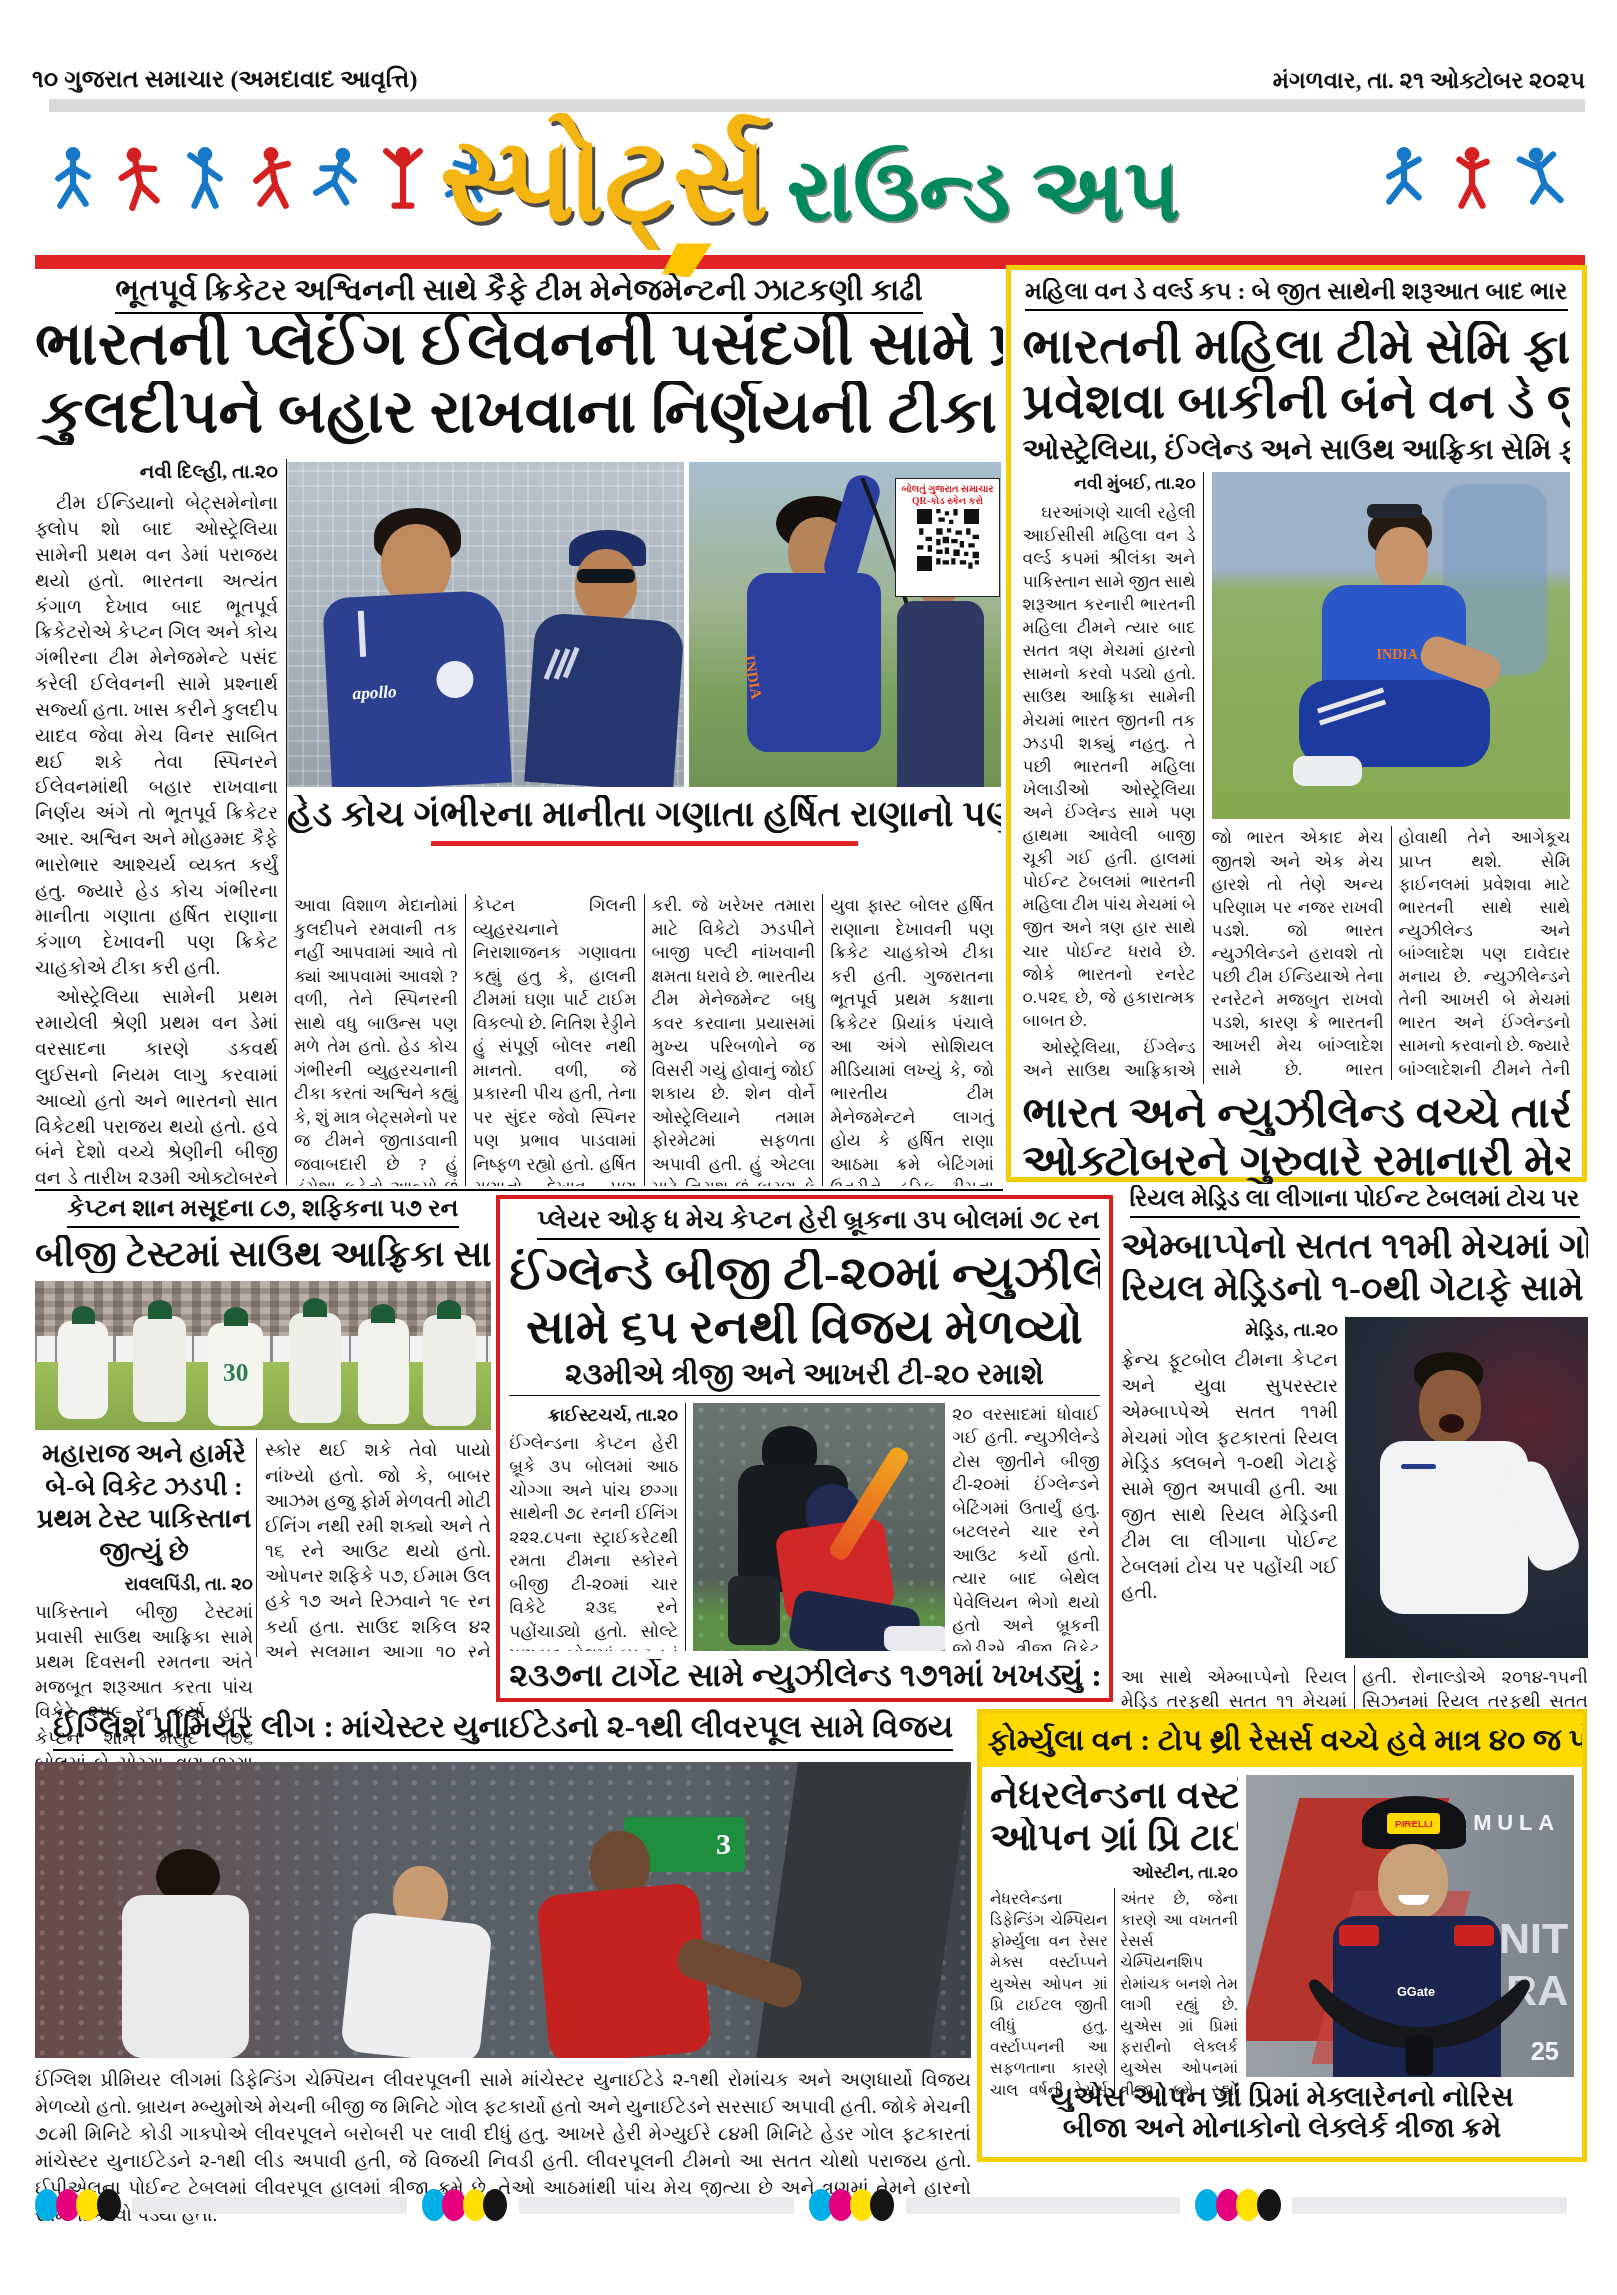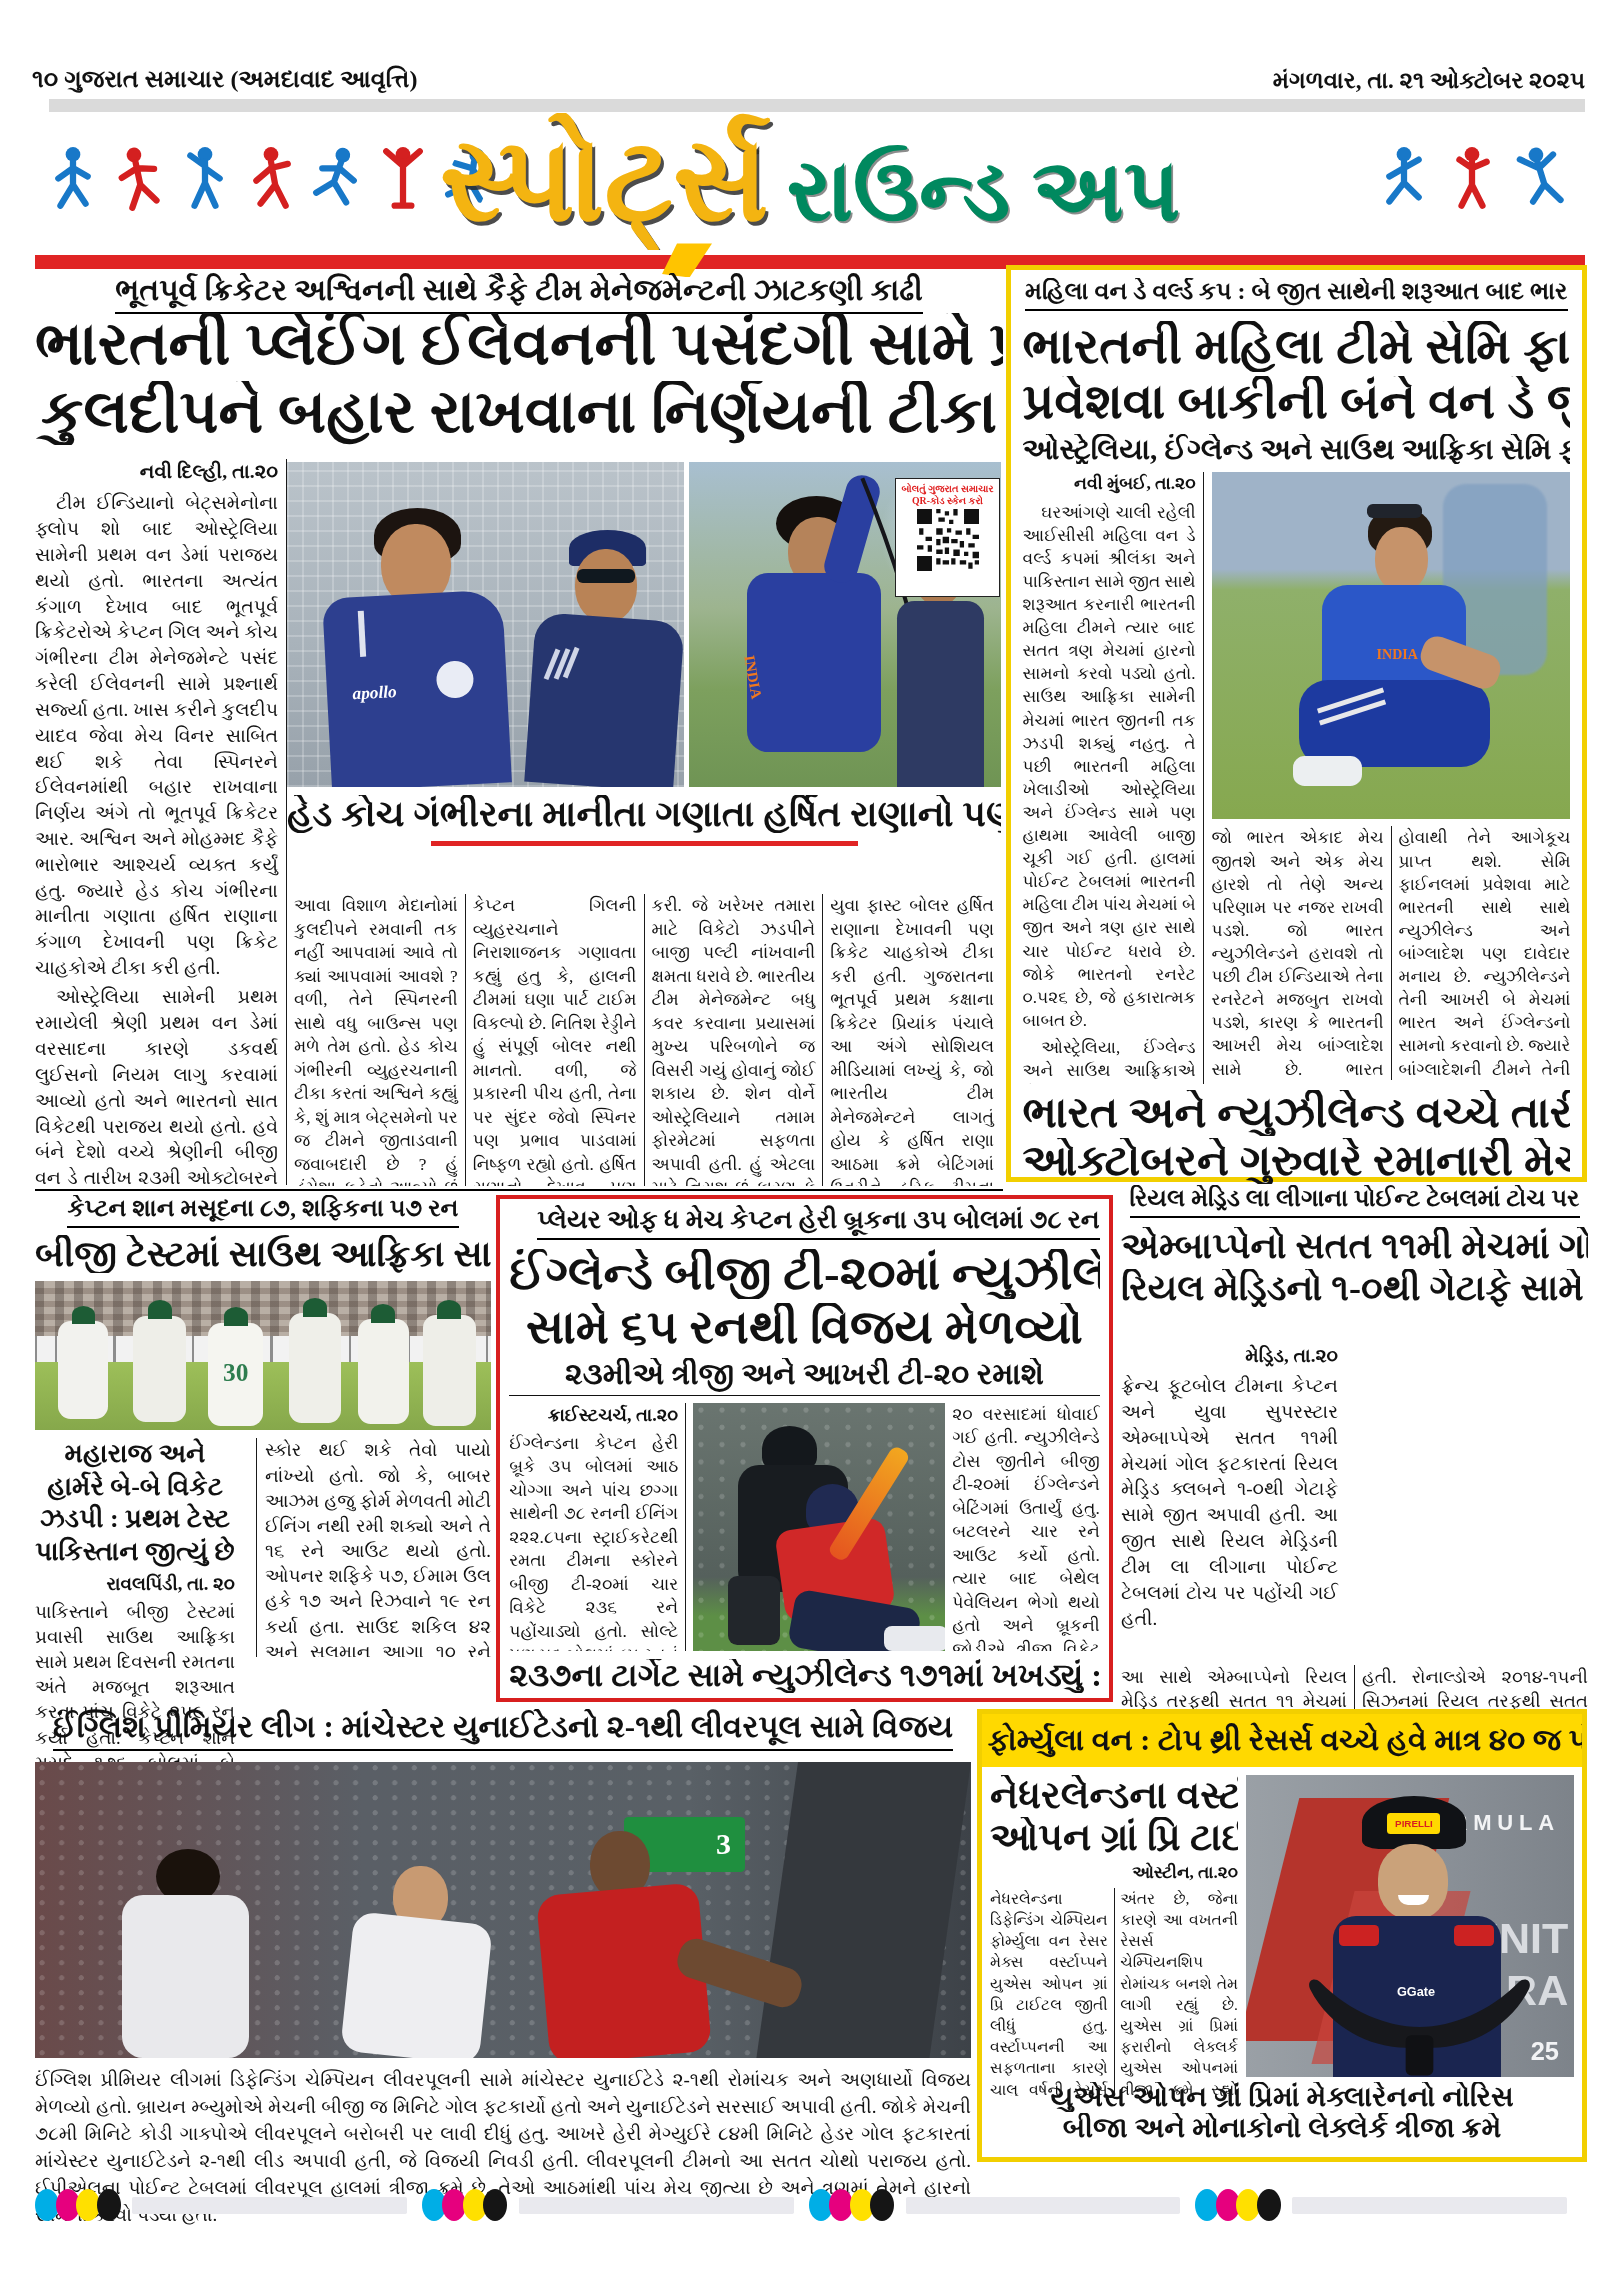--- a/index.html
+++ b/index.html
@@ -241,21 +241,21 @@
           <div class="ph" style="left:14px;top:-15px;width:24px;height:18.5px;background:#1d5c35;border-radius:50% 50% 0 0;"></div>
         </div>
       <div class="ph" style="left:323px;top:38px;width:51px;height:105px;background:#f2f2ec;border-radius:12.7px;">
           <div class="ph" style="left:12.7px;top:-15px;width:24px;height:18.5px;background:#1d5c35;border-radius:50% 50% 0 0;"></div>
         </div>
       <div class="ph" style="left:388px;top:34px;width:53px;height:111px;background:#eeeee8;border-radius:12.7px;">
           <div class="ph" style="left:14px;top:-15px;width:24px;height:18.5px;background:#1d5c35;border-radius:50% 50% 0 0;"></div>
         </div>
     </div>
     <div style="display:flex;margin-top:8px;height:219px;">
-      <div style="width:222px;flex:none;border-right:1.2px solid #1a1a1a;padding-right:21px;box-sizing:border-box;">
+      <div style="width:222px;flex:none;border-right:1.2px solid #1a1a1a;padding-right:3px;box-sizing:border-box;">
         <div class="hl ctr" style="font-size:26px;line-height:1.25;">મહારાજ અને હાર્મરે બે-બે વિકેટ ઝડપી : પ્રથમ ટેસ્ટ પાકિસ્તાન જીત્યું છે</div>
         <div class="dl" style="font-size:18.5px;margin-top:5.8px;">રાવલપિંડી, તા. ૨૦</div>
         <div class="bt jst" style="font-size:18.5px;">પાકિસ્તાને બીજી ટેસ્ટમાં પ્રવાસી સાઉથ આફ્રિકા સામે પ્રથમ દિવસની રમતના અંતે મજબૂત શરૂઆત કરતા પાંચ વિકેટે ૨૫૯ રન કર્યા હતા. કેપ્ટન શાન મસુદે ૧૭૬ બોલમાં બે ચોગ્ગા, ત્રણ છગ્ગા સાથેની ઈનિંગમાં ૮૭ રનનો સ્કોર કરતા તેઓનો મોટો</div>
       </div>
       <div class="bt jst" style="flex:1;padding-left:8px;font-size:18.5px;">સ્કોર થઈ શકે તેવો પાયો નાંખ્યો હતો. જો કે, બાબર આઝમ હજુ ફોર્મ મેળવતી મોટી ઈનિંગ નથી રમી શક્યો અને તે ૧૬ રને આઉટ થયો હતો. ઓપનર શફિકે ૫૭, ઈમામ ઉલ હકે ૧૭ અને રિઝવાને ૧૯ રન કર્યા હતા. સાઉદ શકિલ ૪૨ અને સલમાન આગા ૧૦ રને રમતમાં છે. શાફિક અને મસુદ વચ્ચે બીજી ૧૧૧ રનની ભાગીદારી મુખ્ય હતી. તે પછી નિયમિત અંતરે વિકેટ પડતી હતી. સ્પિનર મહારાજ અને હાર્મરે ૨-૨ અને રબાડાએ ૧ વિકેટ ઝડપી હતી. બે ટેસ્ટની શ્રેણી છે પ્રથમ ટેસ્ટ પાકિસ્તાન જીત્યું છે.</div>
     </div>
   </div>
 
   <div class="abs" style="left:496px;top:1195px;width:617px;height:507px;border:4.6px solid #d81f1f;box-sizing:border-box;padding:5.8px 9.2px;background:#fff;">
     <div class="ctr"><span class="kick nowrap" style="font-size:25.4px;max-width:583px;margin-left:28px;">પ્લેયર ઓફ ધ મેચ કેપ્ટન હેરી બ્રૂકના ૩૫ બોલમાં ૭૮ રન</span></div>
@@ -281,21 +281,21 @@
       </div>
       <div class="bt jst" style="flex:1;font-size:17.3px;">૨૦ વરસાદમાં ધોવાઈ ગઈ હતી. ન્યુઝીલેન્ડે ટોસ જીતીને બીજી ટી-૨૦માં ઈંગ્લેન્ડને બેટિંગમાં ઉતાર્યું હતુ. બટલરને ચાર રને આઉટ કર્યો હતો. ત્યાર બાદ બેથેલ પેવેલિયન ભેગો થયો હતો અને બ્રૂકની જોડીએ ત્રીજી વિકેટ માટે ૬૯ બોલમાં ૧૨૯ રનની ભાગીદારી કરી હતી. જેમિસનને બે વિકેટ મળી હતી. જવાબમાં ન્યુઝીલેન્ડ તરફથી સેઈફર્ટે ૩૯ અને ચેપમેને ૨૮ રન કર્યા હતા. રાશિદે ૩૨ રનમાં ચાર વિકેટ ઝડપી હતી. લ્યુક વૂડે, કાર્સે બે-બે વિકેટ મેળવી હતી.</div>
     </div>
     <div class="hl ctr nowrap" style="font-size:32px;margin-top:8px;">૨૩૭ના ટાર્ગેટ સામે ન્યુઝીલેન્ડ ૧૭૧માં ખખડ્યું : રાશિદની ચાર વિકેટ</div>
   </div>
 
   <div class="abs" style="left:1121px;top:1185px;width:467px;height:519px;">
     <div class="ctr"><span class="kick nowrap" style="font-size:24px;max-width:462px;">રિયલ મેડ્રિડ લા લીગાના પોઈન્ટ ટેબલમાં ટોચ પર</span></div>
     <div class="hl ctr nowrap" style="font-size:36px;margin-top:7px;">એમ્બાપ્પેનો સતત ૧૧મી મેચમાં ગોલ</div>
     <div class="hl ctr nowrap" style="font-size:36px;margin-top:4.6px;">રિયલ મેડ્રિડનો ૧-૦થી ગેટાફે સામે વિજય</div>
-    <div style="display:flex;margin-top:9.2px;height:341px;align-items:center;">
+    <div style="display:flex;margin-top:9.2px;height:341px;">
       <div class="bt jst" style="width:224px;flex:none;padding-right:7px;font-size:19px;box-sizing:border-box;">
         <div class="dl" style="font-size:19px;">મેડ્રિડ, તા.૨૦</div>
         <span>ફ્રેન્ચ ફૂટબોલ ટીમના કેપ્ટન અને યુવા સુપરસ્ટાર એમ્બાપ્પેએ સતત ૧૧મી મેચમાં ગોલ ફટકારતાં રિયલ મેડ્રિડ ક્લબને ૧-૦થી ગેટાફે સામે જીત અપાવી હતી. આ જીત સાથે રિયલ મેડ્રિડની ટીમ લા લીગાના પોઈન્ટ ટેબલમાં ટોચ પર પહોંચી ગઈ હતી.</span>
       </div>
 
       <div style="position:relative;flex:1;overflow:hidden;background:radial-gradient(circle at 75% 30%,#5a2430 0%,#232b38 55%,#1b222e 100%);">
         <div class="ph" style="left:69px;top:35px;width:69px;height:40px;background:#17110c;border-radius:50% 50% 40% 40%;"></div>
         <div class="ph" style="left:74px;top:53px;width:62px;height:74px;background:#8a5a3a;border-radius:46%;"></div>
         <div class="ph" style="left:94px;top:97px;width:25.4px;height:19.6px;background:#2a0f0f;border-radius:50%;"></div>
         <div class="ph" style="left:35px;top:124px;width:148px;height:173px;background:#f2f3f5;border-radius:23px;">

